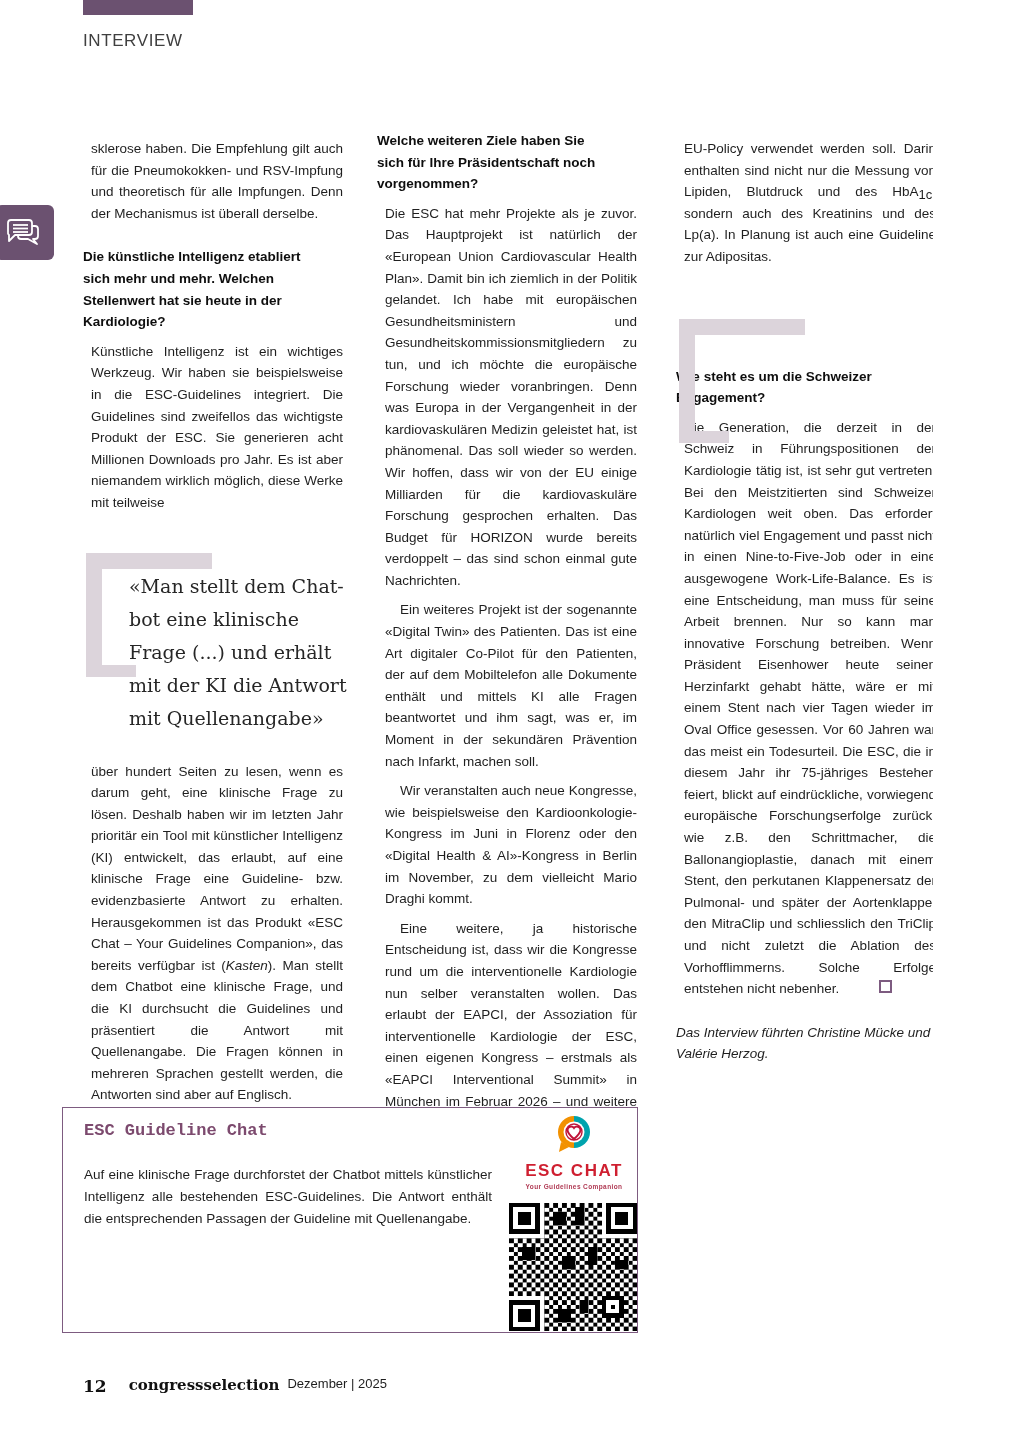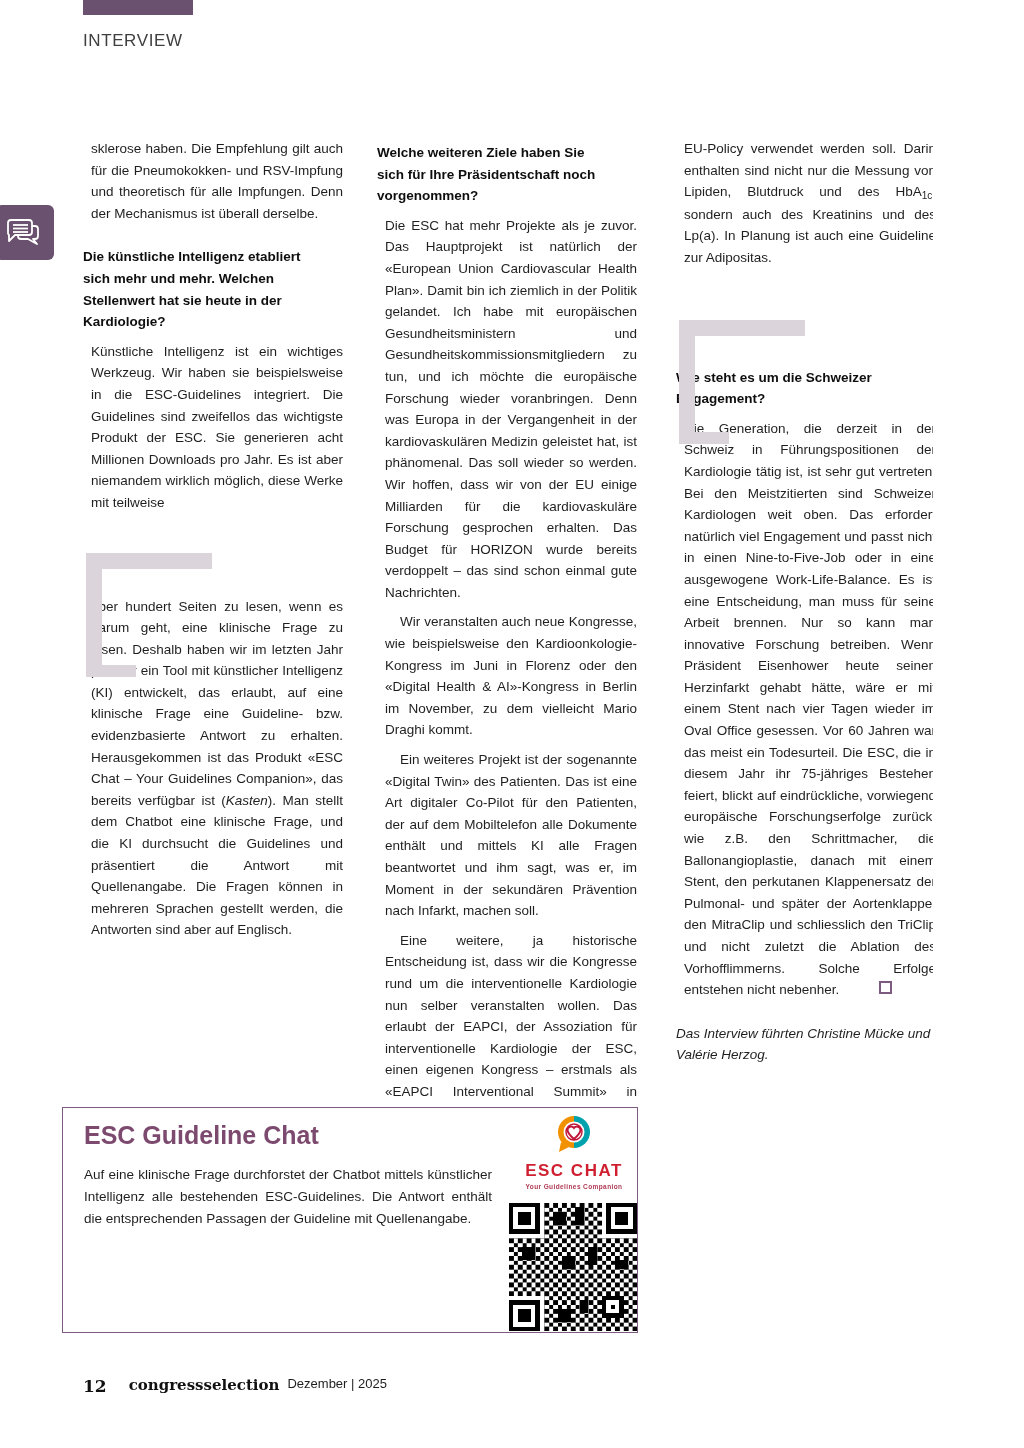--- a/index.html
+++ b/index.html
@@ -10,37 +10,37 @@
         color:#3f3f3f;font-weight:500;}
   .side-tab{position:absolute;left:-4px;top:205px;width:58px;height:55px;background:#6b5170;
         border-radius:6px;display:flex;align-items:center;justify-content:center;}
   .col{position:absolute;top:130px;width:268px;}
   .c1{left:83px;} .c2{left:377px;} .c3{left:676px;}
   p.body{margin:8px;font-size:13.5px;line-height:21.6px;text-align:justify;hyphens:auto;
         -webkit-hyphens:auto;}
   p.ind{text-indent:15px;}
   h3.q{margin:22px 0 0 0;font-size:13.5px;line-height:21.6px;font-weight:700;color:#0e0e0e;
         white-space:pre;}
-  h3.q.first{margin-top:12px;}
+  h3.q.first{margin-top:0;}
   .pullquote{position:relative;margin:26px 0 22px 0;padding:30px 0 4px 46px;}
   .bracket{position:absolute;left:3px;top:13px;width:110px;height:108px;
         border-top:16px solid #dcd4db;border-left:16px solid #dcd4db;}
   .bracket::after{content:"";position:absolute;left:0;bottom:0;width:34px;height:12px;background:#dcd4db;}
   .pq-text{position:relative;font-family:"DejaVu Serif","Liberation Serif",serif;
         font-size:19px;line-height:33px;color:#262626;white-space:pre;}
   .endmark{display:inline-block;width:9px;height:9px;border:2px solid #7d5b80;
         margin-left:40px;vertical-align:baseline;}
   p.credit{margin:22px 0 0 0;font-size:13.5px;line-height:21.6px;font-style:italic;text-align:left;}
-  sub.chem{font-size:10px;vertical-align:baseline;position:relative;top:3px;}
+  sub.chem{font-size:13px;vertical-align:baseline;position:relative;top:3px;}
   
   .kasten{position:absolute;left:62px;top:1107px;width:576px;height:226px;background:#fff;
         border:1.5px solid #7d5b80;box-sizing:border-box;}
   .kasten-title{position:absolute;left:21px;top:13px;margin:0;
-        font-family:Liberation Sans, sans-serif;font-weight:700;
-        font-size:25px;color:#7c4a6e;}
+        font-family:Liberation Mono, monospace;font-weight:700;
+        font-size:17px;color:#7c4a6e;}
   .kasten-body{position:absolute;left:21px;top:56px;width:408px;margin:0;
         font-size:13.5px;line-height:22px;text-align:justify;hyphens:auto;}
   .logo{position:absolute;left:445px;top:6px;width:132px;text-align:center;}
   .logo-title{font-size:17px;font-weight:700;color:#cf1f30;letter-spacing:1.5px;
         margin-top:1px;font-family:"Liberation Sans",sans-serif;}
   .logo-tagline{font-size:6.5px;font-weight:700;color:#b03a54;letter-spacing:.4px;margin-top:2px;}
   .qr{position:absolute;left:446px;top:95px;width:128px;height:128px;}
   
   .footer{position:absolute;left:83px;top:1376px;display:flex;align-items:flex-start;}
   .pageno{font-family:"DejaVu Serif","Liberation Serif",serif;font-weight:700;font-size:17px;color:#111;}
@@ -70,31 +70,36 @@
 
   <div class="col c1">
     <p class="body">sklerose haben. Die Empfehlung gilt auch für die Pneumokokken- und RSV-Impfung und theoretisch für alle Impfungen. Denn der Mechanismus ist überall derselbe.</p>
     <h3 class="q">Die künstliche Intelligenz etabliert
 sich mehr und mehr. Welchen
 Stellenwert hat sie heute in der
 Kardiologie?</h3>
     <p class="body">Künstliche Intelligenz ist ein wichtiges Werkzeug. Wir haben sie beispielsweise in die ESC-Guidelines integriert. Die Guidelines sind zweifellos das wichtigste Produkt der ESC. Sie generieren acht Millionen Downloads pro Jahr. Es ist aber niemandem wirklich möglich, diese Werke mit teilweise</p>
     <div class="pullquote">
       <div class="bracket"></div>
+      <div class="pq-text">«Man stellt dem Chat-
+bot eine klinische
+Frage (...) und erhält
+mit der KI die Antwort
+mit Quellenangabe»</div>
     </div>
     <p class="body"><span>über hundert Seiten zu lesen, wenn es darum geht, eine klinische Frage zu lösen. Deshalb haben wir im letzten Jahr prioritär ein Tool mit künstlicher Intelligenz (KI) entwickelt, das erlaubt, auf eine klinische Frage eine Guideline- bzw. evidenzbasierte Antwort zu erhalten. Herausgekommen ist das Produkt «ESC Chat – Your Guidelines Companion», das bereits verfügbar ist (</span><i>Kasten</i><span>). Man stellt dem Chatbot eine klinische Frage, und die KI durchsucht die Guidelines und präsentiert die Antwort mit Quellenangabe. Die Fragen können in mehreren Sprachen gestellt werden, die Antworten sind aber auf Englisch.</span></p>
   </div>
 
   <div class="col c2">
     <h3 class="q first">Welche weiteren Ziele haben Sie
 sich für Ihre Präsidentschaft noch
 vorgenommen?</h3>
     <p class="body">Die ESC hat mehr Projekte als je zuvor. Das Hauptprojekt ist natürlich der «European Union Cardiovascular Health Plan». Damit bin ich ziemlich in der Politik gelandet. Ich habe mit europäischen Gesundheitsministern und Gesundheitskommissionsmitgliedern zu tun, und ich möchte die europäische Forschung wieder voranbringen. Denn was Europa in der Vergangenheit in der kardiovaskulären Medizin geleistet hat, ist phänomenal. Das soll wieder so werden. Wir hoffen, dass wir von der EU einige Milliarden für die kardiovaskuläre Forschung gesprochen erhalten. Das Budget für HORIZON wurde bereits verdoppelt – das sind schon einmal gute Nachrichten.</p>
+    <p class="body ind">Ein weiteres Projekt ist der sogenannte «Digital Twin» des Patienten. Das ist eine Art digitaler Co-Pilot für den Patienten, der auf dem Mobiltelefon alle Dokumente enthält und mittels KI alle Fragen beantwortet und ihm sagt, was er, im Moment in der sekundären Prävention nach Infarkt, machen soll.</p>
     <p class="body ind">Wir veranstalten auch neue Kongresse, wie beispielsweise den Kardioonkologie-Kongress im Juni in Florenz oder den «Digital Health &amp; AI»-Kongress in Berlin im November, zu dem vielleicht Mario Draghi kommt.</p>
-    <p class="body ind">Ein weiteres Projekt ist der sogenannte «Digital Twin» des Patienten. Das ist eine Art digitaler Co-Pilot für den Patienten, der auf dem Mobiltelefon alle Dokumente enthält und mittels KI alle Fragen beantwortet und ihm sagt, was er, im Moment in der sekundären Prävention nach Infarkt, machen soll.</p>
     <p class="body ind">Eine weitere, ja historische Entscheidung ist, dass wir die Kongresse rund um die interventionelle Kardiologie nun selber veranstalten wollen. Das erlaubt der EAPCI, der Assoziation für interventionelle Kardiologie der ESC, einen eigenen Kongress – erstmals als «EAPCI Interventional Summit» in München im Februar 2026 – und weitere Fortbildungen zu organisieren. Das ist nun alles aufgegleist.</p>
     <p class="body ind">Ein weiteres Projekt ist der «Health Check», der damit in Europa einheitlich als</p>
   </div>
 
   <div class="col c3">
     <p class="body"><span>EU-Policy verwendet werden soll. Darin enthalten sind nicht nur die Messung von Lipiden, Blutdruck und des HbA</span><sub class="chem">1c</sub><span>, sondern auch des Kreatinins und des Lp(a). In Planung ist auch eine Guideline zur Adipositas.</span></p>
     <div class="pullquote" style="margin-top:38px;margin-bottom:26px;">
       <div class="bracket"></div>
     </div>
     <h3 class="q" style="margin-top:0;">Wie steht es um die Schweizer

